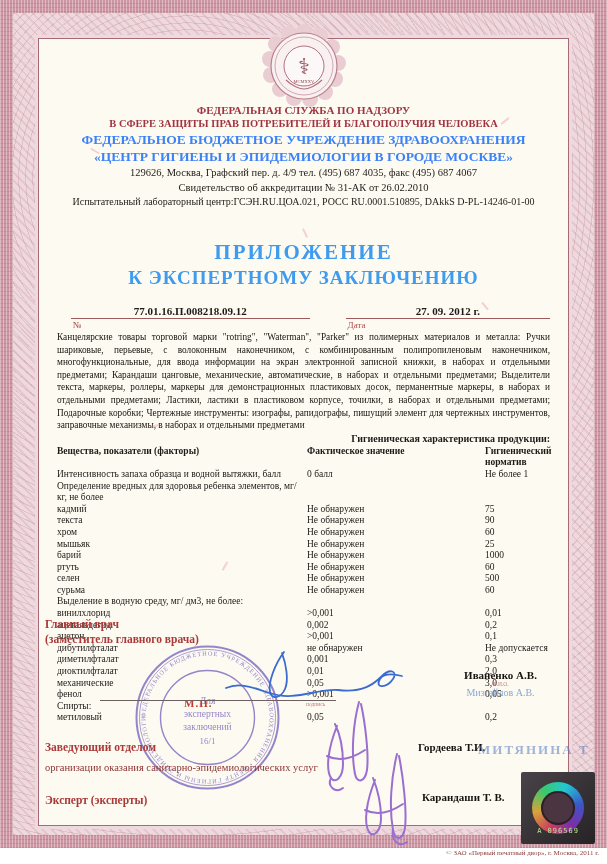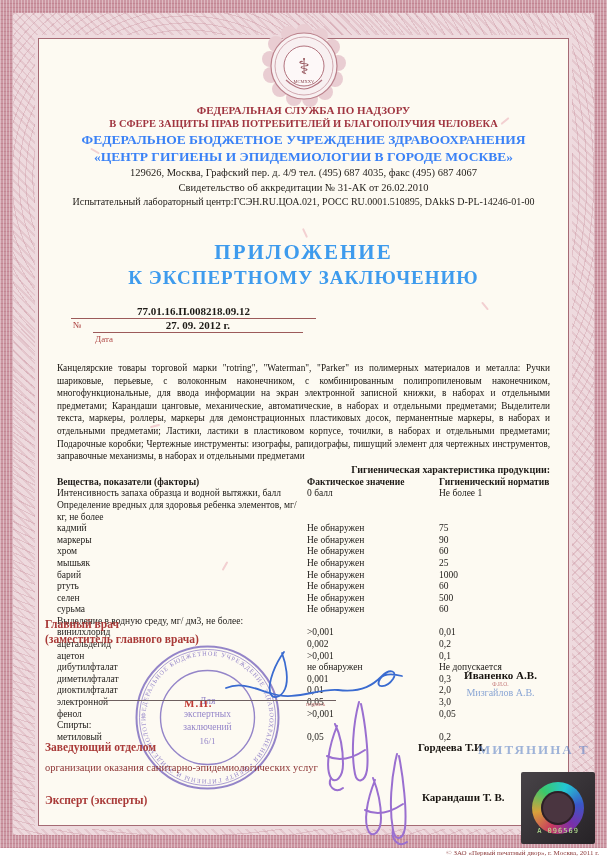--- a/index.html
+++ b/index.html
@@ -26,36 +26,36 @@
   .hdr-agency1{font-size:11px;font-weight:bold;color:#a03540;}
   .hdr-agency2{font-size:10.5px;font-weight:bold;color:#a03540;}
   .hdr-org{font-size:13.5px;font-weight:bold;color:#3b82f6;line-height:17px;}
   .hdr-addr,.hdr-accr{font-size:10.5px;line-height:15px;color:#201c18;}
   .hdr-lab{font-size:10px;line-height:14px;color:#201c18;}
   
   .title{margin-top:30px;text-align:center;color:#3e9bed;font-weight:bold;}
   .title-1{font-size:21px;letter-spacing:2px;line-height:26px;}
   .title-2{font-size:19px;letter-spacing:1px;line-height:25px;}
   
-  .numrow{display:flex;margin-top:15px;margin-bottom:29px;flex-direction:column;}
+  .numrow{display:flex;margin-top:15px;margin-bottom:12px;}
   .numgroup{position:relative;border-bottom:1px solid #9c5a5a;text-align:center;
             font-size:11px;font-weight:bold;padding-bottom:1px;}
   .g1{width:245px;margin-left:14px;}
   .g2{width:210px;margin-left:36px;}
   .numlabel{position:absolute;left:2px;bottom:-12px;font-size:9px;font-weight:normal;color:#b04a48;}
   
   .descr{font-size:9.3px;line-height:12.6px;text-align:justify;color:#17130f;}
   .table-title{font-size:10px;font-weight:bold;margin-top:1px;text-align:right;}
   
   .tbl{margin-top:2px;font-size:9.5px;line-height:11.6px;}
   .trow{display:flex;justify-content:space-between;}
   .tc{flex:none;}
   .tc0{width:250px;padding-right:6px;box-sizing:border-box;}
   .tc1{width:132px;}
-  .tc2{flex:1;}
+  .tc2{flex:1;margin-left:46px;}
   .thead{font-weight:bold;}
   
   .ovl{position:absolute;}
   .role{color:#a93a38;font-weight:bold;font-size:11.5px;line-height:15px;}
   .role-sub{color:#8d3535;font-size:10.5px;}
   .sig-line{border-top:1px solid #6e5f5f;}
   .tiny-red{color:#c47a7a;font-size:5.5px;}
   .name{font-weight:bold;font-size:11px;color:#17130f;}
   .stamp-blue{color:rgba(110,145,205,.80);font-size:10px;}
   .stamp-blue-caps{color:rgba(80,120,195,.55);font-weight:bold;font-size:13px;letter-spacing:2px;}
@@ -133,21 +133,21 @@
             <div class="tc tc0">Определение вредных для здоровья ребенка элементов, мг/кг, не более</div>
             <div class="tc tc1"></div>
             <div class="tc tc2"></div>
           </div>
           <div class="trow">
             <div class="tc tc0">кадмий</div>
             <div class="tc tc1">Не обнаружен</div>
             <div class="tc tc2">75</div>
           </div>
           <div class="trow">
-            <div class="tc tc0">маркеры</div>
+            <div class="tc tc0">текста</div>
             <div class="tc tc1">Не обнаружен</div>
             <div class="tc tc2">90</div>
           </div>
           <div class="trow">
             <div class="tc tc0">хром</div>
             <div class="tc tc1">Не обнаружен</div>
             <div class="tc tc2">60</div>
           </div>
           <div class="trow">
             <div class="tc tc0">мышьяк</div>
@@ -203,21 +203,21 @@
             <div class="tc tc0">диметилфталат</div>
             <div class="tc tc1">0,001</div>
             <div class="tc tc2">0,3</div>
           </div>
           <div class="trow">
             <div class="tc tc0">диоктилфталат</div>
             <div class="tc tc1">0,01</div>
             <div class="tc tc2">2,0</div>
           </div>
           <div class="trow">
-            <div class="tc tc0">электронной</div>
+            <div class="tc tc0">механические</div>
             <div class="tc tc1">0,05</div>
             <div class="tc tc2">3,0</div>
           </div>
           <div class="trow">
             <div class="tc tc0">фенол</div>
             <div class="tc tc1">&gt;0,001</div>
             <div class="tc tc2">0,05</div>
           </div>
           <div class="trow">
             <div class="tc tc0">Спирты:</div>

